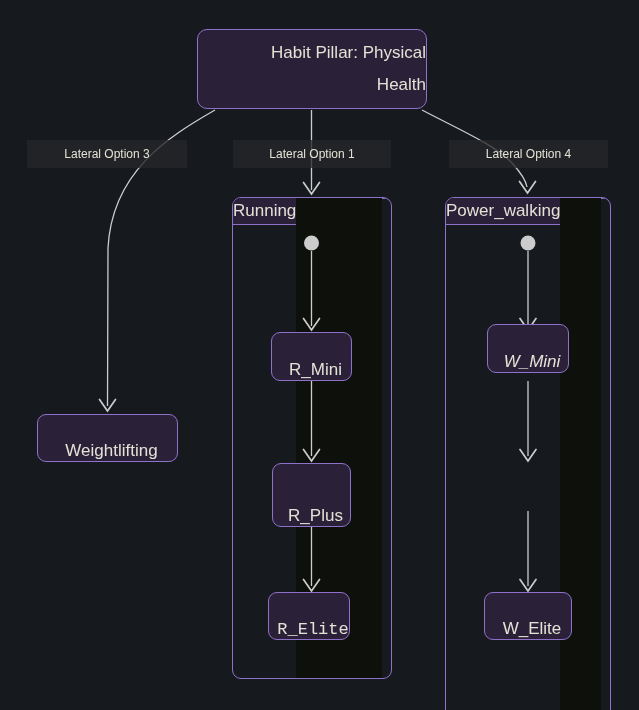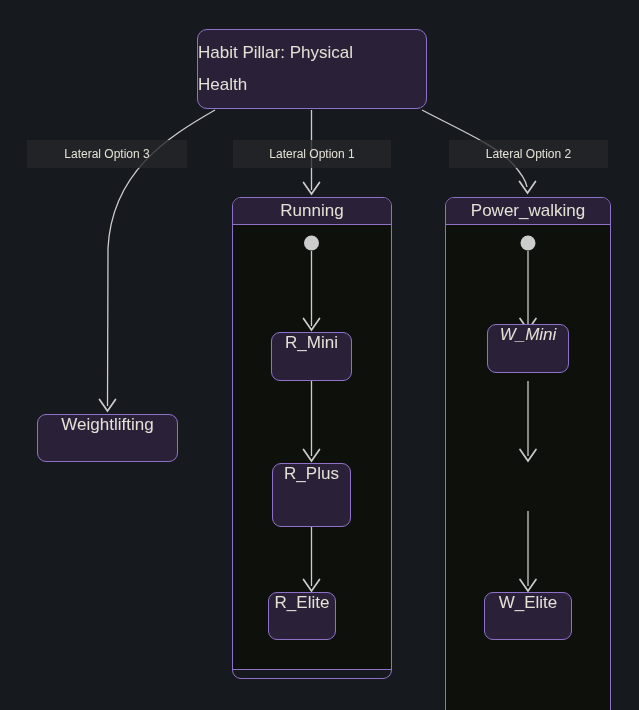--- a/index.html
+++ b/index.html
@@ -8,36 +8,36 @@
     --label-bg:rgba(38,38,42,0.78);
   }
   *{margin:0;padding:0;box-sizing:border-box;}
   html,body{background:var(--bg);}
   .stage{
     position:relative; width:639px; height:710px; background:var(--bg);
     font-family:"Liberation Sans", sans-serif; color:var(--text); overflow:hidden;
   }
   
   .subgraph{ position:absolute; z-index:1; border:1.4px solid var(--node-border);
-    border-radius:9px; display:flex; flex-direction:column; overflow:hidden; }
+    border-radius:9px; display:flex; overflow:hidden; }
   .subgraph-title{ height:27px; flex:0 0 27px; background:var(--node-fill);
     border-bottom:1px solid var(--node-border); text-align:center;
     font-size:17px; line-height:26px; }
   .subgraph-body{ flex:1 1 auto; background:var(--subgraph-body); }
   .subgraph-footer{ flex:0 0 9px; border-top:1px solid var(--node-border); background:transparent; }
   .edge-layer{ position:absolute; left:0; top:0; z-index:2; color:var(--line); }
   .edge-layer path{ fill:none; stroke:currentColor; stroke-width:1.3px; }
   .edge-layer path.arrowhead{ stroke-width:1.7px; stroke-linecap:round; stroke-linejoin:miter; }
   .edge-layer circle{ fill:currentColor; stroke:none; }
   .edge-label{ position:absolute; z-index:3; top:140px; height:28px;
     background:var(--label-bg); font-size:12px; line-height:28px; text-align:center; }
   .state-node{ position:absolute; z-index:4; background:var(--node-fill);
     border:1.4px solid var(--node-border); border-radius:9px;
-    display:flex; align-items:flex-start; justify-content:center;
-    font-size:17px; text-align:center; }
+    display:flex; align-items:flex-end; justify-content:center;
+    font-size:17px; text-align:center;padding-left:8px; }
   .root-node{ border-radius:10px; flex-direction:column; line-height:32px; }
 </style>
 </head>
 <body>
 
 <div class="stage">
 
   <div class="subgraph" style="left:232px; top:197px; width:160px; height:482px;">
     <div class="subgraph-title">Running</div>
     <div class="subgraph-body"></div>
@@ -72,29 +72,29 @@
     <path d="M 528,251 L 528,326"></path>
     <path class="arrowhead" d="M 520,318.5 L 528,330 L 536,318.5"></path>
     <path d="M 528,381 L 528,456"></path>
     <path class="arrowhead" d="M 520,449.5 L 528,461 L 536,449.5"></path>
     <path d="M 528,511 L 528,586"></path>
     <path class="arrowhead" d="M 520,579.5 L 528,591 L 536,579.5"></path>
   </svg>
 
   <div class="edge-label" style="left:27px; width:160px;">Lateral Option 3</div>
   <div class="edge-label" style="left:233px; width:158px;">Lateral Option 1</div>
-  <div class="edge-label" style="left:449px; width:159px;">Lateral Option 2</div>
+  <div class="edge-label" style="left:449px; width:159px;">Lateral Option 4</div>
 
   <div class="state-node root-node" style="left:197px; top:29px; width:230px; height:80px;">
     <span>Habit Pillar: Physical</span>
     <span>Health</span>
   </div>
 
   <div class="state-node" style="left:37px; top:414px; width:141px; height:48px;">Weightlifting</div>
 
   <div class="state-node" style="left:271px; top:332px; width:81px; height:49px;">R_Mini</div>
   <div class="state-node" style="left:272px; top:463px; width:79px; height:64px;">R_Plus</div>
-  <div class="state-node" style="left:268px; top:592px; width:68px; height:48px;">R_Elite</div>
+  <div class="state-node" style="left:268px; top:592px; width:82px; height:48px;font-family:Liberation Mono, monospace;">R_Elite</div>
 
   <div class="state-node" style="left:487px; top:324px; width:82px; height:49px;font-style:italic;">W_Mini</div>
   <div class="state-node" style="left:484px; top:592px; width:88px; height:48px;">W_Elite</div>
 
 </div>
 
 </body></html>

